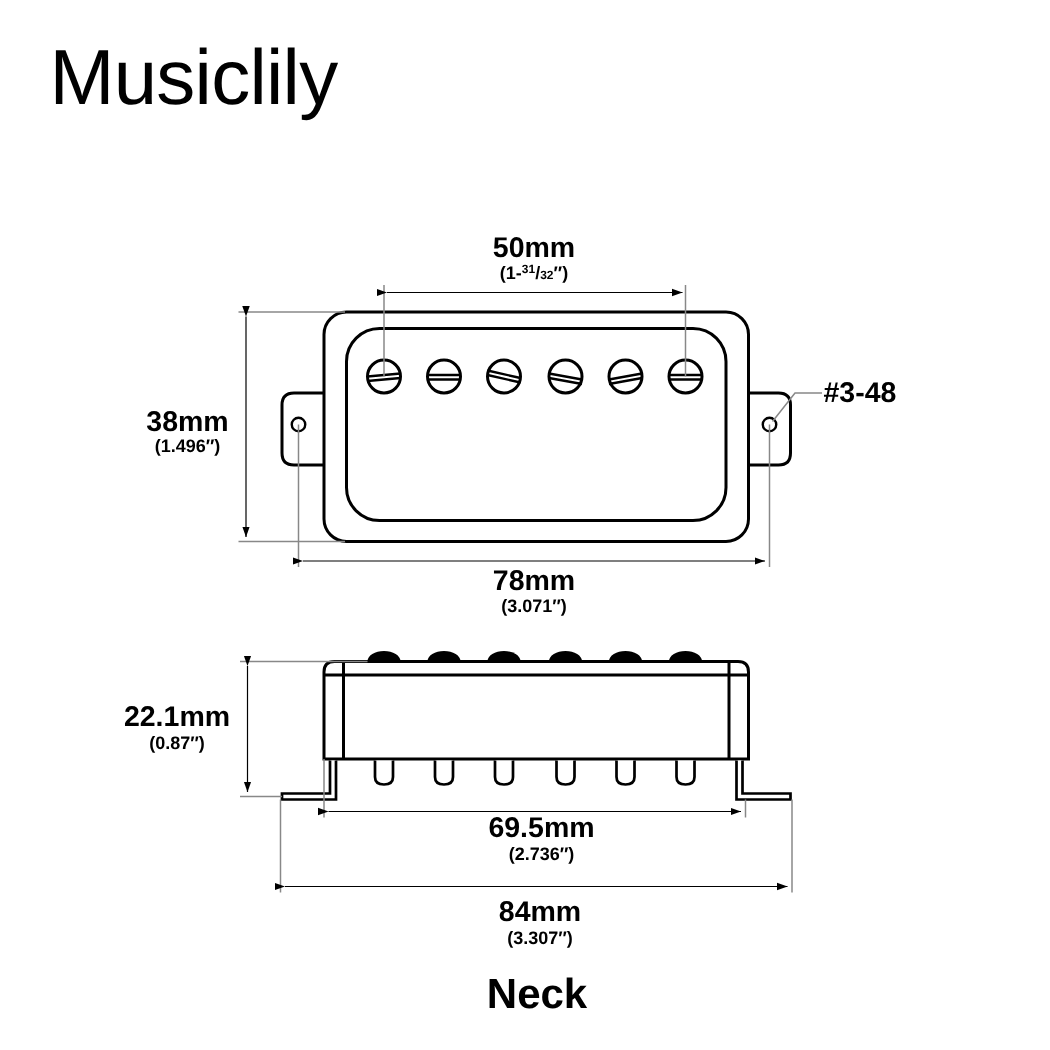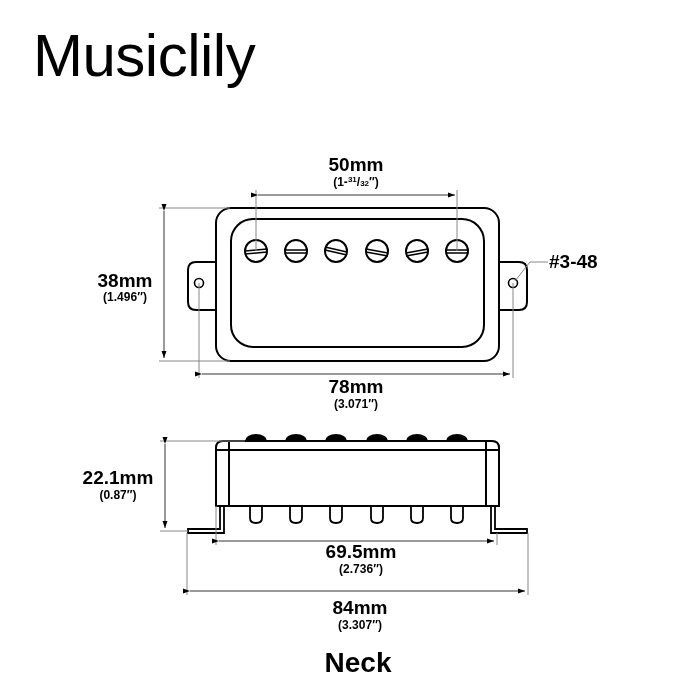--- a/index.html
+++ b/index.html
@@ -1,17 +1,17 @@
 <!DOCTYPE html>
 <html><head>
 <meta charset="utf-8">
 <style>
   html, body { margin:0; padding:0; background:#ffffff; }
   body { width:700px; height:700px; position:relative; overflow:hidden; font-family:"Liberation Sans", sans-serif; }
-  .brand { position:absolute; left:33px; top:26px; font-size:60px; font-weight:400; color:#000; letter-spacing:-0.5px; line-height:1; }
+  .brand { position:absolute; left:33px; top:26px; font-size:52px; font-weight:400; color:#000; letter-spacing:-0.5px; line-height:1; }
   svg { position:absolute; left:0; top:0; }
   .lbl { font-family:"Liberation Sans", sans-serif; font-weight:700; fill:#000; }
   .big { font-size:19px; }
   .small { font-size:12px; }
   .title { font-size:28px; }
 </style>
 </head>
 <body>
 
 <div class="brand">Musiclily</div>

